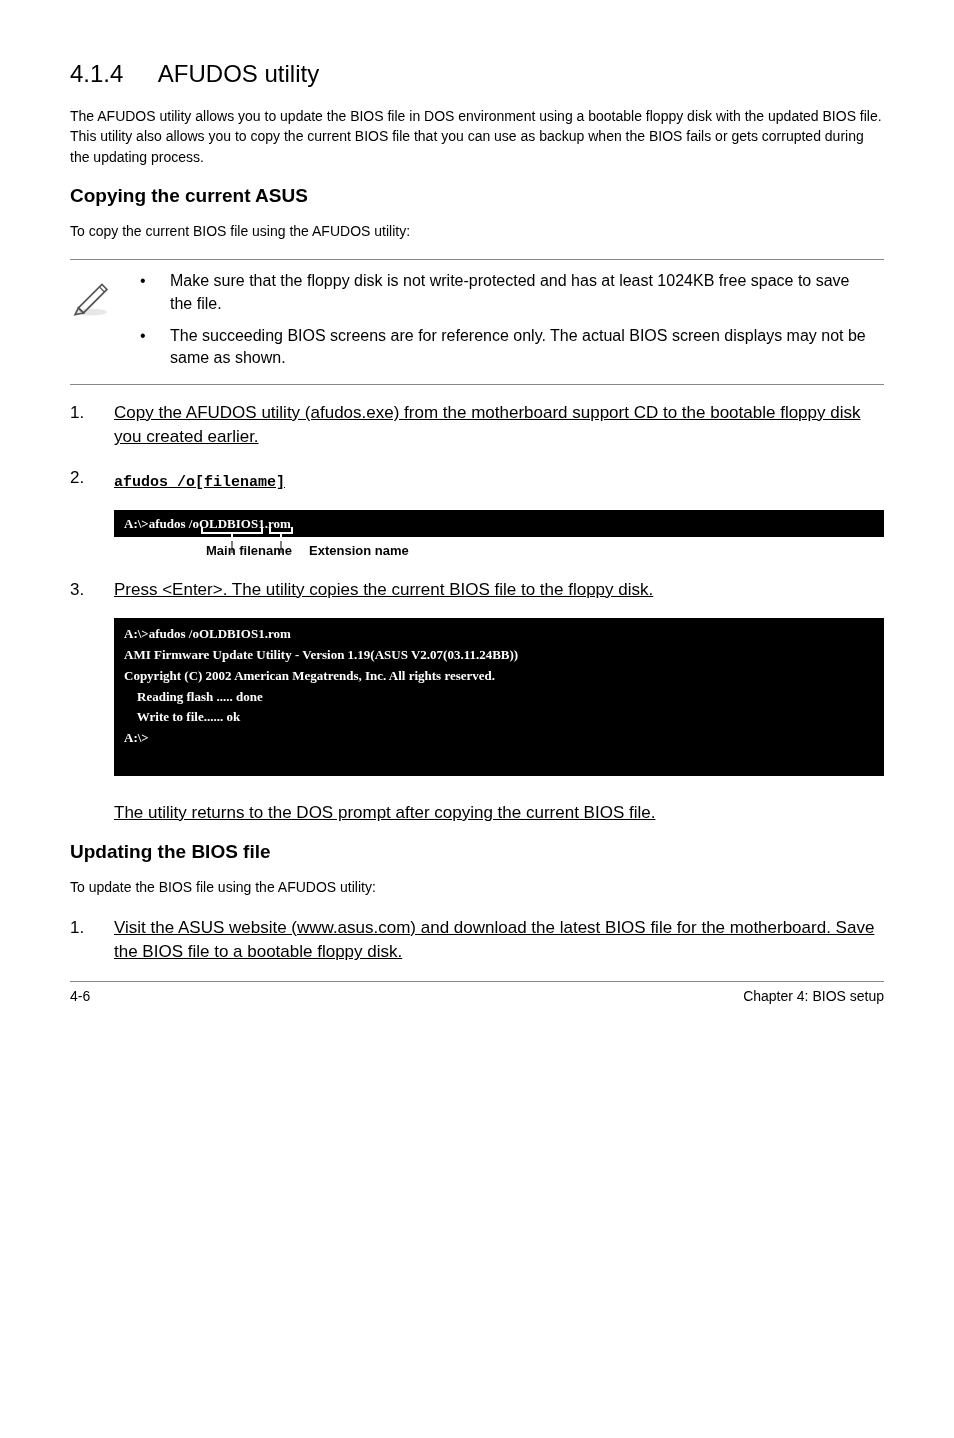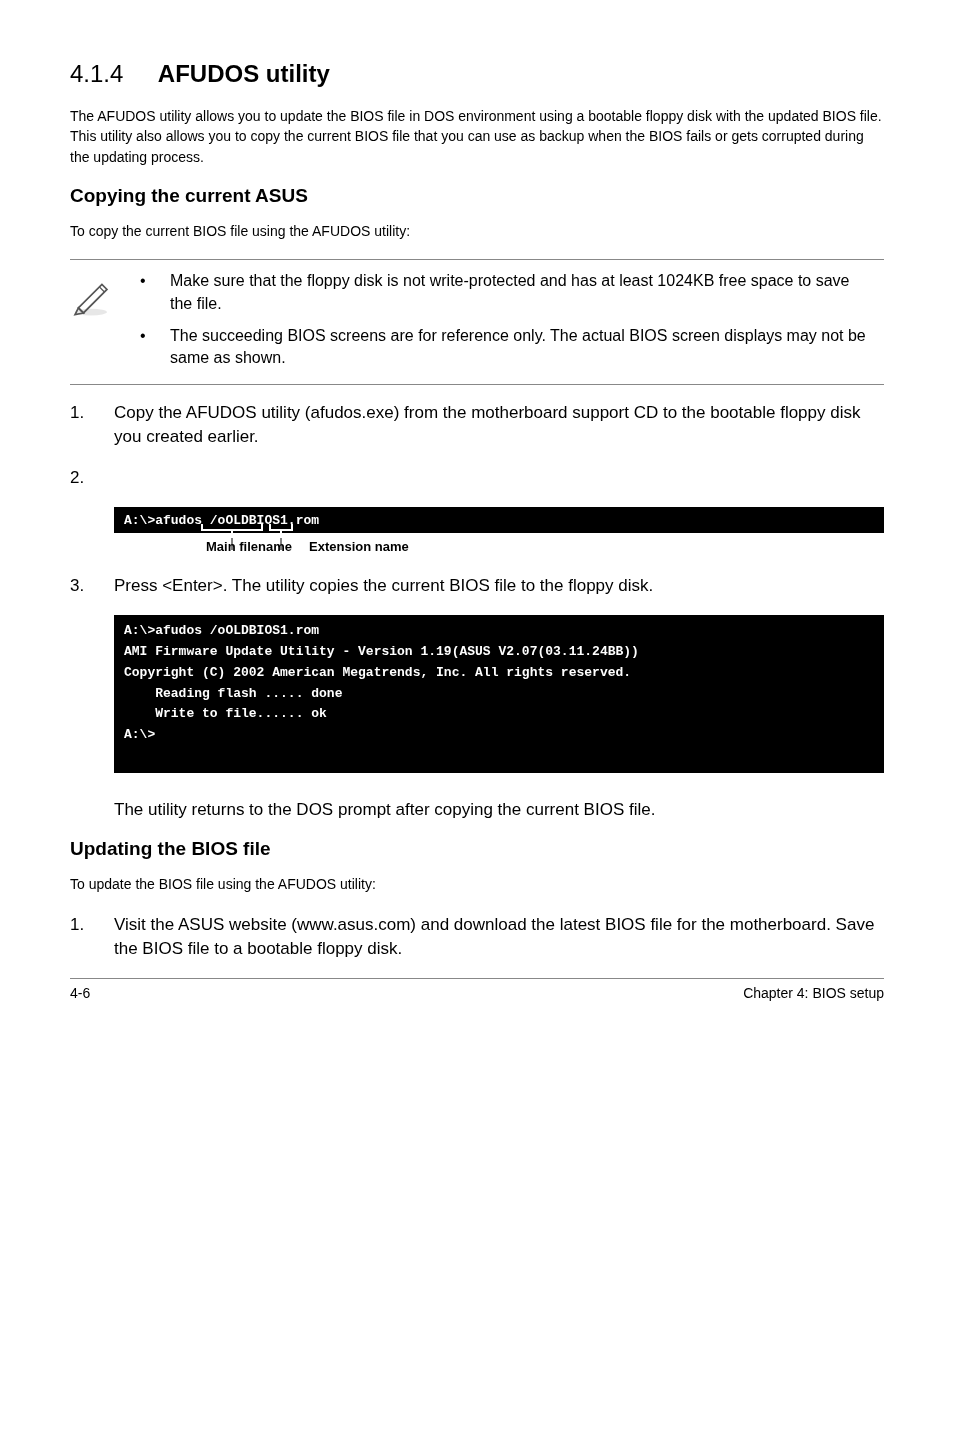--- a/index.html
+++ b/index.html
@@ -14,21 +14,21 @@
       padding: 60px 70px 40px 70px;
       color: #000;
     }
     .heading-num {
       font-size: 24px;
       font-weight: normal;
       display: inline-block;
     }
     .heading-title {
       font-size: 24px;
-      font-weight: bold;
+      font-weight: normal;
       margin-left: 30px;
     }
     .heading-row {
       margin-bottom: 18px;
     }
     .body-text {
       font-size: 14px;
       line-height: 1.45;
       margin-bottom: 18px;
     }
@@ -84,35 +84,36 @@
       margin-bottom: 16px;
       font-size: 17px;
       line-height: 1.45;
     }
     .numbered-item .num {
       width: 44px;
       flex-shrink: 0;
     }
     .numbered-item .content {
       flex: 1;
+      text-decoration: underline;
     }
     .code-inline {
       font-family: "Courier New", monospace;
       font-size: 15px;
       font-weight: bold;
       margin-top: 6px;
       display: block;
     }
     .sub-para {
       margin-top: 16px;
     }
     .black-box {
       background: #000;
       color: #fff;
-      font-family: Liberation Mono, monospace;
+      font-family: Liberation Serif, serif;
       font-size: 13px;
       font-weight: bold;
       padding: 6px 10px;
       margin-left: 44px;
       margin-bottom: 4px;
       line-height: 1.6;
       white-space: pre;
     }
     .black-box-small {
       padding: 4px 10px 2px 10px;
@@ -189,20 +190,21 @@
 </div>
 
 <div class="numbered-item">
   <span class="num">1.</span>
   <span class="content">Copy the AFUDOS utility (afudos.exe) from the motherboard support CD to the bootable floppy disk you created earlier.</span>
 </div>
 
 <div class="numbered-item">
   <span class="num">2.</span>
   <div class="content">
+    <span class="code-inline">afudos /o[filename]</span>
   </div>
 </div>
 
 <div class="overlap-wrap">
   <div class="black-box black-box-small">A:\&gt;afudos /oOLDBIOS1.rom</div>
   <svg class="bracket-svg" viewBox="0 0 110 28">
     <path d="M 2 0 L 2 6 L 62 6 L 62 0 M 32 6 L 32 20" stroke="#fff" stroke-width="2" fill="none"></path>
     <path d="M 70 0 L 70 6 L 92 6 L 92 0 M 81 6 L 81 20" stroke="#fff" stroke-width="2" fill="none"></path>
     <path d="M 32 14 L 32 26" stroke="#000" stroke-width="1" fill="none"></path>
     <path d="M 81 14 L 81 26" stroke="#000" stroke-width="1" fill="none"></path>

